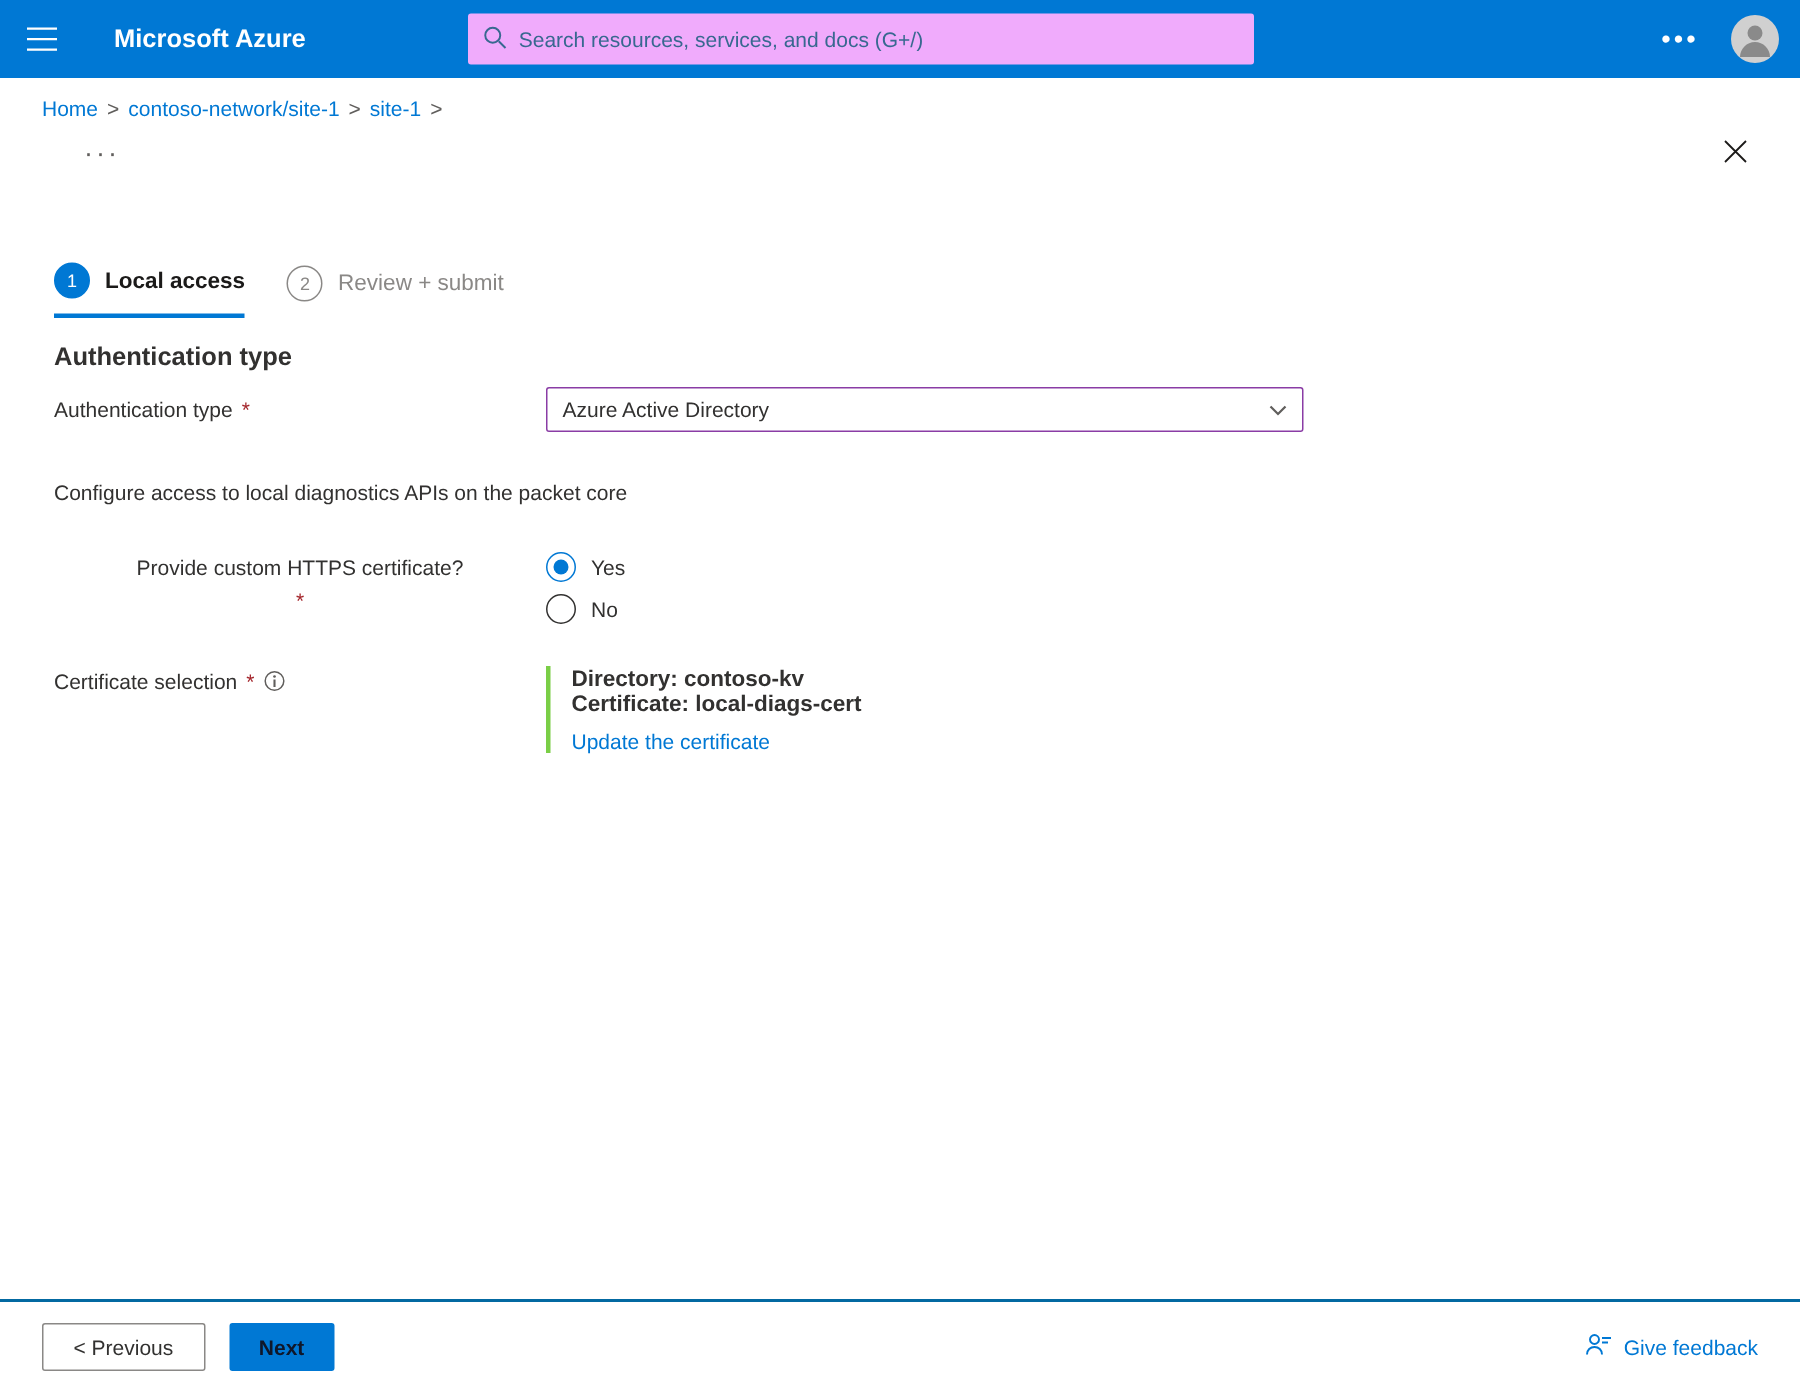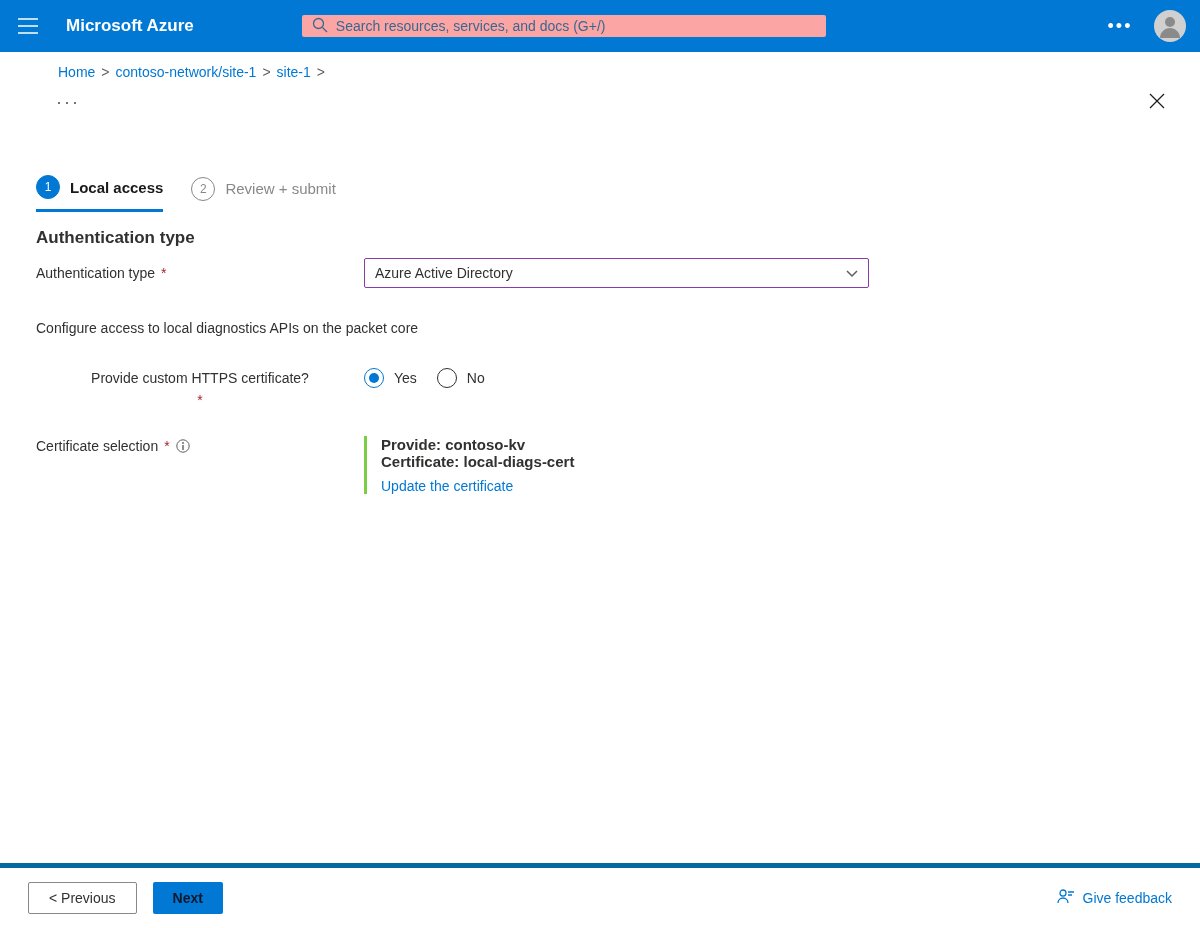--- a/index.html
+++ b/index.html
@@ -3,32 +3,32 @@
 <meta charset="utf-8">
 <style>
   * { box-sizing: border-box; margin: 0; padding: 0; }
   html, body { height: 100%; font-family: "Segoe UI", -apple-system, BlinkMacSystemFont, sans-serif; font-size: 14px; color: #323130; }
   body { display: flex; flex-direction: column; }
 
   
   .topbar { height: 52px; background: #0078d4; display: flex; align-items: center; padding: 0 8px; gap: 8px; }
   .hamburger { width: 40px; height: 40px; display:flex; align-items:center; justify-content:center; cursor:pointer; }
   .hamburger svg { stroke: #fff; }
-  .brand { color:#fff; font-weight:600; font-size:17px; margin-left: 10px; margin-right: 100px; white-space: nowrap; }
-  .search { width: 524px; height: 22px; background:#fca5a5; border-radius:2px; display:flex; align-items:center; padding:0 10px; gap:8px; }
+  .brand { color:#fff; font-weight:600; font-size:17px; margin-left: 20px; margin-right: 100px; white-space: nowrap; }
+  .search { width: 524px; height: 34px; background:#f0abfc; border-radius:2px; display:flex; align-items:center; padding:0 10px; gap:8px; }
   .search input { flex:1; background:transparent; border:none; outline:none; color:#386890; font-size:14px; }
   .search input::placeholder { color:#386890; }
   .search .icon { color:#386890; }
   .topbar-spacer { flex:1; }
   .topbar-more { width:40px; height:40px; display:flex; align-items:center; justify-content:center; cursor:pointer; }
   .topbar-more .dots { color:#fff; font-size:18px; letter-spacing:2px; }
   .avatar { width:32px; height:32px; border-radius:50%; background:#d0d0d0; display:flex; align-items:center; justify-content:center; margin:0 6px; }
 
   
-  .crumbs { padding: 12px 28px 0 28px; font-size:14px; display:flex; align-items:center; gap:6px; color:#605e5c;margin-left:30px; }
+  .crumbs { padding: 12px 28px 0 28px; font-size:14px; display:flex; align-items:center; gap:6px; color:#605e5c; }
   .crumbs a { color:#0078d4; text-decoration:none; }
   .crumbs .sep { color:#605e5c; }
 
   
   .title-row { display:flex; align-items:center; padding: 6px 28px 6px 28px; }
   .page-title { font-size:30px; font-weight:600; color:#1b1a19; }
   .title-more { margin-left:20px; font-size:18px; letter-spacing:2px; color:#605e5c; cursor:pointer; padding:4px 8px; }
   .title-spacer { flex:1; }
   .close-x { cursor:pointer; padding:6px; }
 
@@ -48,33 +48,33 @@
   .section-desc { color:#323130; margin-bottom:24px; }
 
   .form-row { display:flex; align-items:center; margin-bottom:14px; }
   .form-label-col { width: 328px; display:flex; align-items:center; gap:6px; }
   .req { color:#a4262c; }
   .info-icon { width:14px; height:14px; display:inline-flex; }
 
   .select { width: 505px; height:30px; border:1px solid #8a3ca5; border-radius:2px; display:flex; align-items:center; padding:0 10px; justify-content:space-between; cursor:pointer; background:#fff; }
   .select .chev { color:#605e5c; }
 
-  .radio-group { display:flex; flex-direction:row; gap:20px; }
+  .radio-group { display:flex; flex-direction:column; gap:8px; }
   .radio-option { display:flex; align-items:center; gap:10px; cursor:pointer; }
   .radio-circle { width:20px; height:20px; border-radius:50%; border:1px solid #323130; display:flex; align-items:center; justify-content:center; }
   .radio-option.selected .radio-circle { border-color:#0078d4; }
   .radio-dot { width:10px; height:10px; border-radius:50%; background:#0078d4; display:none; }
   .radio-option.selected .radio-dot { display:block; }
 
   .cert-block { border-left: 3px solid #7ace46; padding-left: 14px; }
   .cert-line { font-weight:600; font-size:15px; }
   .cert-link { color:#0078d4; text-decoration:none; display:inline-block; margin-top:8px; }
 
   
-  .footer { border-top:5px solid #0369a1; padding:14px 28px; display:flex; align-items:center; gap:16px; background:#fff; }
+  .footer { border-top:2px solid #0369a1; padding:14px 28px; display:flex; align-items:center; gap:16px; background:#fff; }
   .btn { height:32px; padding:0 20px; border-radius:2px; font-size:14px; cursor:pointer; display:inline-flex; align-items:center; }
   .btn-secondary { background:#fff; border:1px solid #8a8886; color:#323130; }
   .btn-primary { background:#0078d4; color:#0f172a; border:none; font-weight:600; }
   .footer-spacer { flex:1; }
   .feedback { color:#0078d4; display:flex; align-items:center; gap:8px; cursor:pointer; }
 </style>
 </head>
 <body>
 
 <div class="topbar">
@@ -182,21 +182,21 @@
       <span class="req">*</span>
       <span class="info-icon">
         <svg width="14" height="14" viewBox="0 0 14 14">
             <circle cx="7" cy="7" r="6.2" stroke="#605e5c" fill="none"></circle>
             <circle cx="7" cy="4" r="0.9" fill="#605e5c"></circle>
             <rect x="6.3" y="6" width="1.4" height="5" fill="#605e5c"></rect>
           </svg>
       </span>
     </div>
     <div class="cert-block">
-      <div class="cert-line">Provide: contoso-kv</div>
+      <div class="cert-line">Directory: contoso-kv</div>
       <div class="cert-line">Certificate: local-diags-cert</div>
       <a href="#" class="cert-link">Update the certificate</a>
     </div>
   </div>
 
 </div>
 
 <div class="footer">
   <button class="btn btn-secondary">&lt; Previous</button>
   <button class="btn btn-primary">Next</button>

